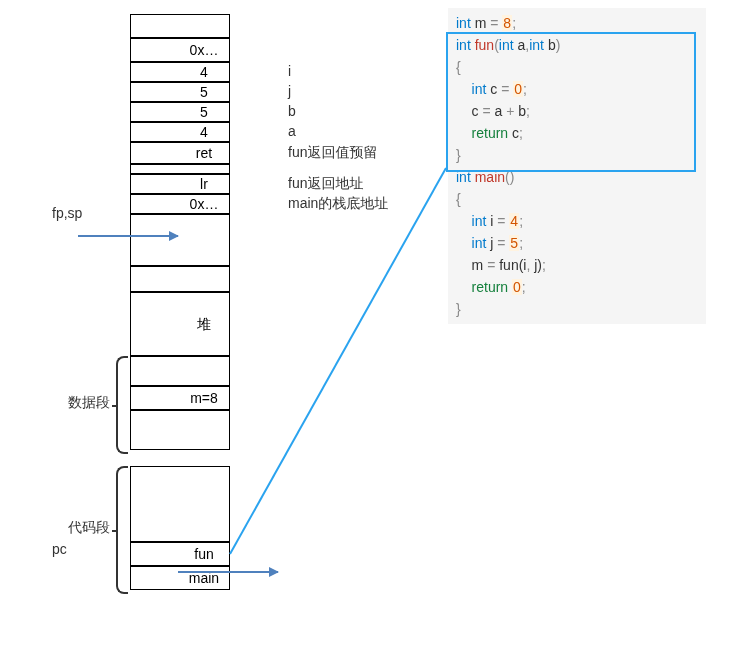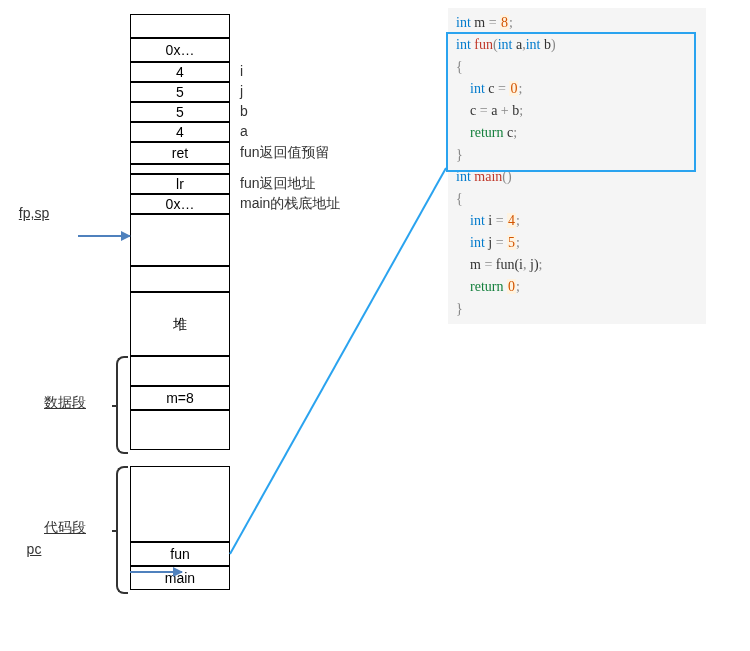--- a/index.html
+++ b/index.html
@@ -1,24 +1,24 @@
 <!DOCTYPE html>
 <html><head>
 <meta charset="utf-8">
 <style>
 body { margin:0; padding:10px; font-family: "Microsoft YaHei", Arial, sans-serif; font-size:14px; position:relative; width:750px; height:651px; box-sizing:border-box; }
-.abs { position:absolute; }
+.abs { position:absolute;padding-left:48px; }
 .cell { border:1px solid #000; width:100px; text-align:center; box-sizing:border-box; }
 .label-right { color:#333; font-size:14px; }
-.label-left { color:#333; font-size:14px; text-align:center;text-decoration:underline; }
+.label-left { color:#333; font-size:14px; text-align:left; }
 .arrow-right { display:inline-block; position:relative; height:2px; background:#4f81bd; }
 .arrow-right::after { content:""; position:absolute; right:-1px; top:-4px; border-left:10px solid #4f81bd; border-top:5px solid transparent; border-bottom:5px solid transparent; }
 .brace { border-left:2px solid #333; border-top:2px solid #333; border-bottom:2px solid #333; border-top-left-radius:8px; border-bottom-left-radius:8px; position:absolute; width:10px; }
 .brace::before { content:""; position:absolute; left:-6px; top:50%; width:6px; height:2px; background:#333; }
-.code-box { background:#f5f5f5; color:#333; font-family:Liberation Serif, serif; font-size:14px; line-height:22px; padding:4px 8px; white-space:pre; }
+.code-box { background:#f5f5f5; color:#333; font-family:Liberation Sans, sans-serif; font-size:14px; line-height:22px; padding:4px 8px; white-space:pre; }
 .code-highlight { border:2px solid #2aa3ef; position:absolute; pointer-events:none; }
 .k-type { color:#007acc; }
 .k-fun  { color:#c0392b; }
 .k-kw   { color:#15803d; }
 .k-num  { color:#d35400; background:#fff3e0; padding:0 1px;}
 .k-pun  { color:#888; }
 .connector { stroke:#2aa3ef; stroke-width:2; fill:none; }
 </style>
 </head>
 <body>

